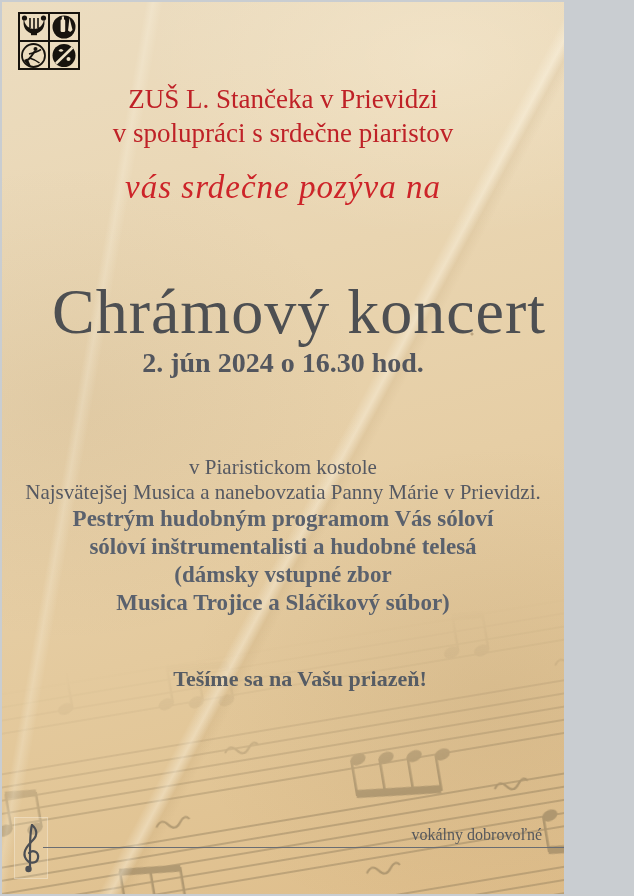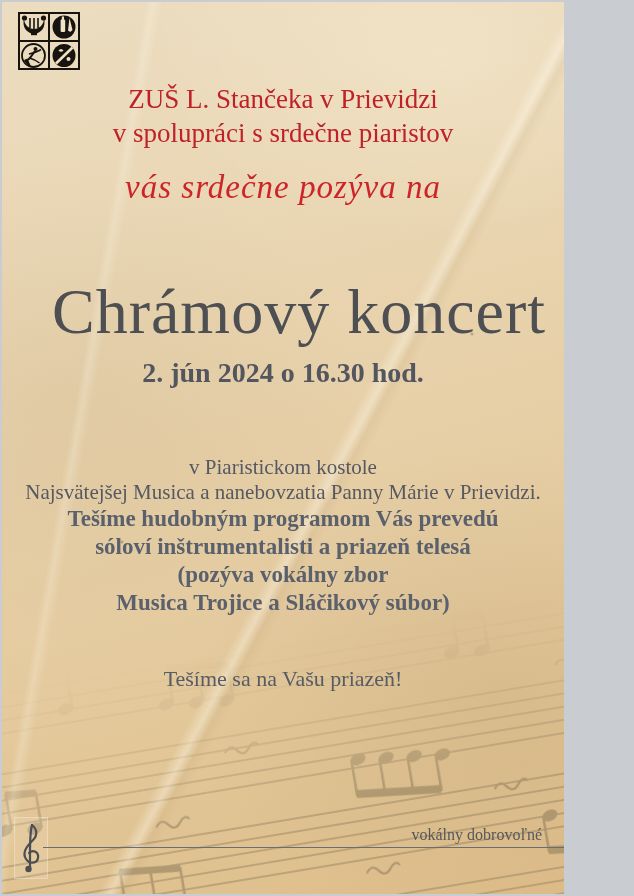--- a/index.html
+++ b/index.html
@@ -26,24 +26,24 @@
       linear-gradient(118deg, rgba(255,255,255,0) 55%, rgba(255,252,240,0.35) 56.2%, rgba(176,146,98,0.12) 57.2%, rgba(255,255,255,0) 58.4%),
       linear-gradient(100deg, rgba(255,255,255,0) 20%, rgba(255,252,240,0.22) 21%, rgba(255,255,255,0) 22.4%);
   }
   .center{position:absolute;left:0;width:100%;text-align:center;}
   .org{top:80px;color:#bf2127;font-size:27px;line-height:34px;}
   .invite{
     top:164px;color:#cd2429;font-size:33px;line-height:42px;
     font-family:cursive;font-style:italic;letter-spacing:1px;font-weight:500;
   }
   .title{top:256px;margin:16px;font-weight:400;color:#4d4f52;font-size:64px;line-height:76px;letter-spacing:1px;}
-  .date{top:354px;color:#53565e;font-size:28px;line-height:34px;font-weight:bold;}
+  .date{top:344px;color:#53565e;font-size:28px;line-height:34px;font-weight:bold;}
   .venue{top:421px;color:#565962;font-size:21px;line-height:25px;margin-top:32px;}
   .program{top:503px;color:#5a616d;font-size:23px;line-height:28px;font-weight:bold;}
-  .closing{top:664px;color:#565c64;font-size:22px;line-height:26px;font-weight:normal;}
+  .closing{top:664px;color:#565c64;font-size:22px;line-height:26px;font-weight:bold;margin-left:17px;}
   .admission{position:absolute;top:823px;right:22px;color:#54575c;font-size:16px;line-height:20px;}
   .rule{position:absolute;left:41px;top:845px;width:567px;height:1px;background:#6a6d72;}
   .logo{position:absolute;left:16px;top:10px;width:62px;height:58px;}
   .clef-box{
     position:absolute;left:12px;top:815px;width:32px;height:60px;
     background:rgba(255,252,244,0.10);border:1px solid rgba(255,252,244,0.30);
     display:flex;align-items:center;justify-content:center;
   }
   .music-wrap{
     position:absolute;left:-70px;bottom:-62px;width:800px;height:340px;
@@ -171,23 +171,23 @@
     <h1 class="center title">Chrámový koncert</h1>
 
     <div class="center date">2. jún 2024 o 16.30 hod.</div>
 
     <div class="center venue">
       <div>v Piaristickom kostole</div>
       <div>Najsvätejšej Musica a nanebovzatia Panny Márie v Prievidzi.</div>
     </div>
 
     <div class="center program">
-      <div>Tešíme hudobným programom Vás prevedú</div>
-      <div>sóloví inštrumentalisti a priazeň telesá</div>
-      <div>(pozýva vokálny zbor</div>
+      <div>Pestrým hudobným programom Vás sóloví</div>
+      <div>sóloví inštrumentalisti a hudobné telesá</div>
+      <div>(dámsky vstupné zbor</div>
       <div>Musica Trojice a Sláčikový súbor)</div>
     </div>
 
     <div class="center closing">Tešíme sa na Vašu priazeň!</div>
 
     <div class="clef-box">
       <svg width="26" height="52" viewBox="0 0 26 52">
         <path d="M14 3 C19 7 20 13 15 18 C8 25 4 31 8 37 C11 42 19 42 20 36 C21 30 15 27 11 31" fill="none" stroke="#4b4e53" stroke-width="2.2" stroke-linecap="round"></path>
         <path d="M14 3 C12 10 12 24 12 32 L12 45" fill="none" stroke="#4b4e53" stroke-width="2.2" stroke-linecap="round"></path>
         <circle cx="10.5" cy="47" r="3.2" fill="#4b4e53"></circle>

